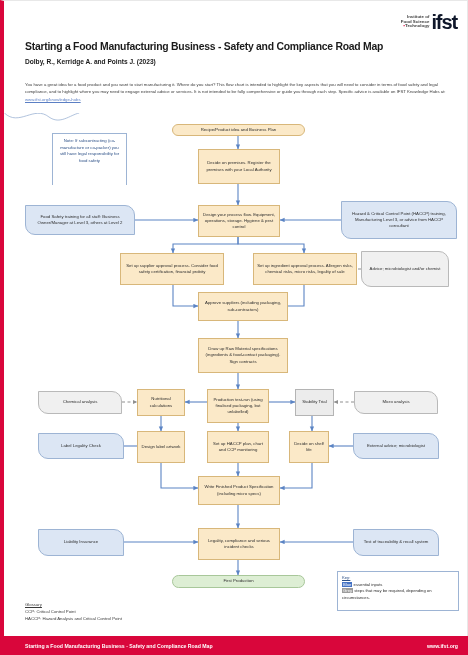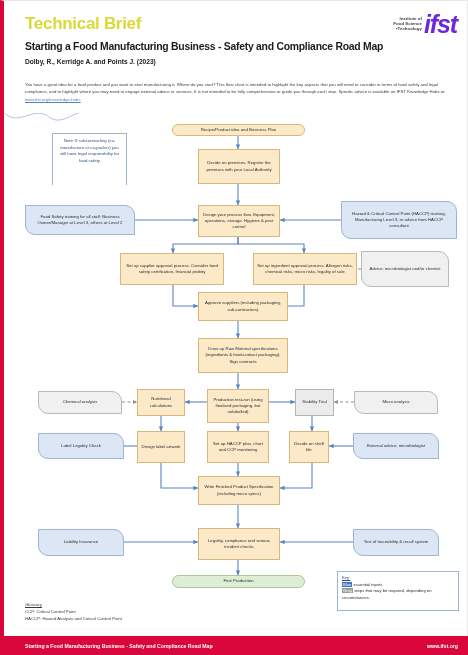--- a/index.html
+++ b/index.html
@@ -22,21 +22,21 @@
   #hdr-title {
     position: absolute; left: 21px; top: 13px;
     font-size: 17px; font-weight: bold; letter-spacing: -0.3px;
     color: #d9d938;
   }
   #logo { position: absolute; right: 10px; top: 12px; display: flex; align-items: center; gap: 2px; }
   #logo-words { text-align: right; line-height: 1.08; }
   #logo-words span { display: block; font-size: 4.4px; font-weight: bold; color: #3f3f3f; white-space: nowrap; }
   #logo-words span.l3 { color: #3f3f3f; }
   #logo-words span.l3::before { content: "\25AA"; color: #d9063b; }
-  #logo-mark { font-size: 25px; font-weight: bold; color: #6d28d9; letter-spacing: -1.1px; line-height: 0.9; font-style: italic; }
+  #logo-mark { font-size: 20px; font-weight: bold; color: #0f172a; letter-spacing: -1.1px; line-height: 0.9; }
 
   #hdr-subtitle {
     position: absolute; left: 21px; top: 40px; right: 14px;
     font-size: 10.4px; font-weight: bold; color: #1b1b1b; letter-spacing: -0.25px;
   }
   #hdr-authors {
     position: absolute; left: 21px; top: 57px;
     font-size: 6.6px; font-weight: bold; color: #1b1b1b;
   }
   #hdr-intro {
@@ -112,21 +112,20 @@
     padding: 0 14px 0 21px; justify-content: space-between;
   }
   #footer-left { font-size: 5.2px; font-weight: bold; color: #ffffff; }
   #footer-right { font-size: 5.2px; font-weight: bold; color: #ffffff; }
 </style>
 </head>
 <body>
 
 <div id="page">
 
-  <div id="hdr-title">Technical Brief</div>
 
   <div id="logo">
     <div id="logo-words">
       <span class="l1">Institute of</span>
       <span class="l2">Food Science</span>
       <span class="l3">Technology</span>
     </div>
     <div id="logo-mark">ifst</div>
   </div>
 

